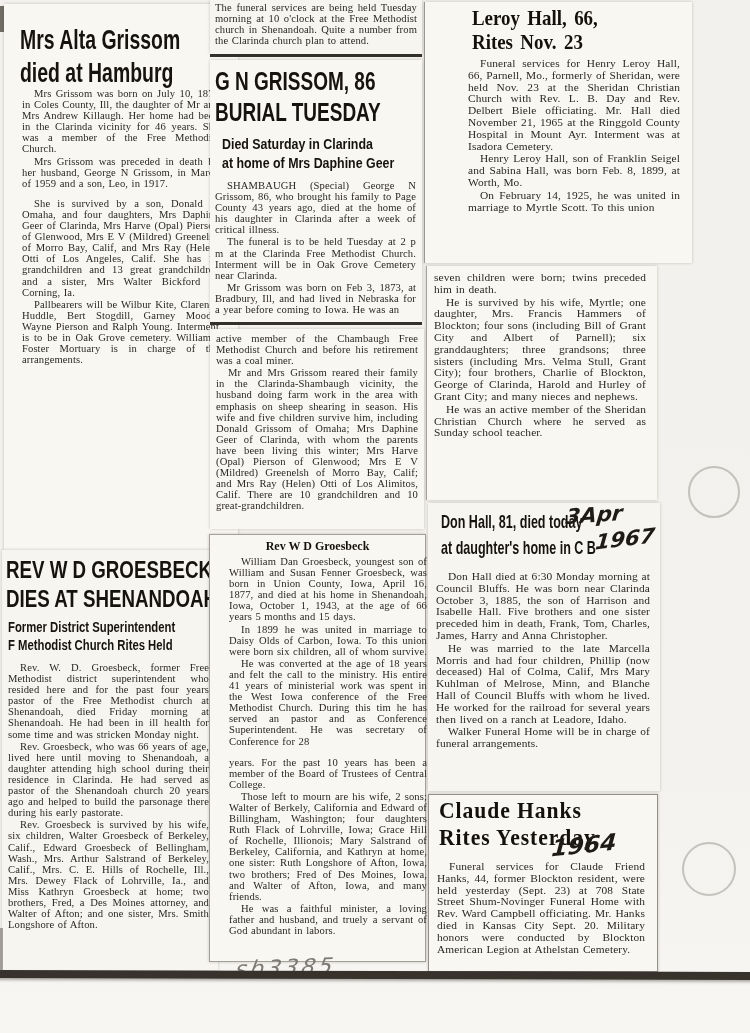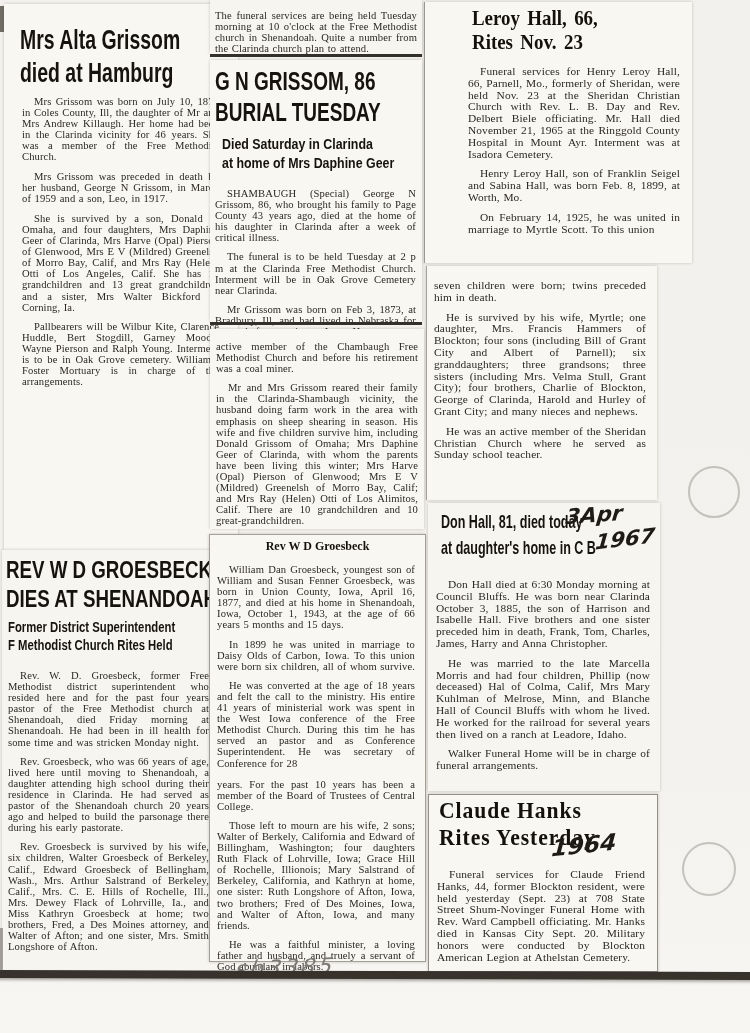--- a/index.html
+++ b/index.html
@@ -4,21 +4,21 @@
 <style>
   html,body{margin:0;padding:0;}
   #page{
     position:relative;width:750px;height:1033px;overflow:hidden;
     background:linear-gradient(180deg,#f3f1ed 0%,#f4f2ee 75%,#f7f6f3 100%);
     font-family:"Liberation Serif",serif;color:#2b2823;
   }
   .clip{position:absolute;background:#f9f7f2;box-shadow:0 0 3px rgba(80,72,60,.28);}
   .clip.gray{background:#f7f5f0;}
   .bt{font-size:10.6px;line-height:11.1px;text-align:justify;letter-spacing:.1px;word-spacing:.8px;}
-  .bt p{margin:8px 0 1px 0;text-indent:12px;}
+  .bt p{margin:0 0 1px 0;text-indent:12px;}
   .bt p.noind{text-indent:0;}
   .bt-r{font-size:11.4px;line-height:11.8px;}
   .hl-cond{font-family:"Liberation Sans",sans-serif;font-weight:bold;color:#16130f;
     transform:scaleX(.72);transform-origin:0 0;white-space:nowrap;}
   .hl-serif{font-family:"Liberation Serif",serif;font-weight:bold;color:#14110d;white-space:nowrap;}
   .hand{position:absolute;font-family:"DejaVu Sans",sans-serif;font-style:italic;font-weight:bold;
     color:#1d1a17;transform:skewX(-10deg) rotate(-4deg);white-space:nowrap;}
   .hand.pencil{color:#7d7a74;font-weight:normal;letter-spacing:3px;transform:skewX(-12deg) rotate(-2deg);}
   .rule-dark{position:absolute;background:#332f29;height:3px;}
   .vline{position:absolute;width:1px;background:rgba(70,63,55,.45);}
@@ -97,21 +97,21 @@
 
   <article class="clip" style="left:210px;top:329px;width:214px;height:200px;">
     <div class="bt" style="position:relative;left:6px;top:4px;width:202px;">
       <p class="noind">active member of the Chambaugh Free Methodist Church and before his retirement was a coal miner.</p>
       <p>Mr and Mrs Grissom reared their family in the Clarinda-Shambaugh vicinity, the husband doing farm work in the area with emphasis on sheep shearing in season. His wife and five children survive him, including Donald Grissom of Omaha; Mrs Daphine Geer of Clarinda, with whom the parents have been living this winter; Mrs Harve (Opal) Pierson of Glenwood; Mrs E V (Mildred) Greenelsh of Morro Bay, Calif; and Mrs Ray (Helen) Otti of Los Alimitos, Calif. There are 10 grandchildren and 10 great-grandchildren.</p>
     </div>
   </article>
 
   <article class="clip" style="left:209px;top:534px;width:215px;height:426px;border:1px solid rgba(95,88,78,.55);">
     <div class="hl-serif" style="position:relative;top:4px;font-size:12px;text-align:center;white-space:normal;">Rev W D Groesbeck</div>
-    <div class="bt" style="position:relative;left:7px;top:6px;width:198px;">
+    <div class="bt" style="position:relative;left:19px;top:6px;width:198px;">
       <p>William Dan Groesbeck, youngest son of William and Susan Fenner Groesbeck, was born in Union County, Iowa, April 16, 1877, and died at his home in Shenandoah, Iowa, October 1, 1943, at the age of 66 years 5 months and 15 days.</p>
       <p>In 1899 he was united in marriage to Daisy Olds of Carbon, Iowa. To this union were born six children, all of whom survive.</p>
       <p>He was converted at the age of 18 years and felt the call to the ministry. His entire 41 years of ministerial work was spent in the West Iowa conference of the Free Methodist Church. During this tim he has served an pastor and as Conference Superintendent. He was secretary of Conference for 28</p>
       <p class="noind" style="margin-top:10px;">years. For the past 10 years has been a member of the Board of Trustees of Central College.</p>
       <p>Those left to mourn are his wife, 2 sons; Walter of Berkely, California and Edward of Billingham, Washington; four daughters Ruth Flack of Lohrville, Iowa; Grace Hill of Rochelle, Illionois; Mary Salstrand of Berkeley, California, and Kathryn at home, one sister: Ruth Longshore of Afton, Iowa, two brothers; Fred of Des Moines, Iowa, and Walter of Afton, Iowa, and many friends.</p>
       <p>He was a faithful minister, a loving father and husband, and truely a servant of God abundant in labors.</p>
     </div>
   </article>
   <div class="hand pencil" style="left:236px;top:955px;font-size:22px;">sb3385</div>
 

